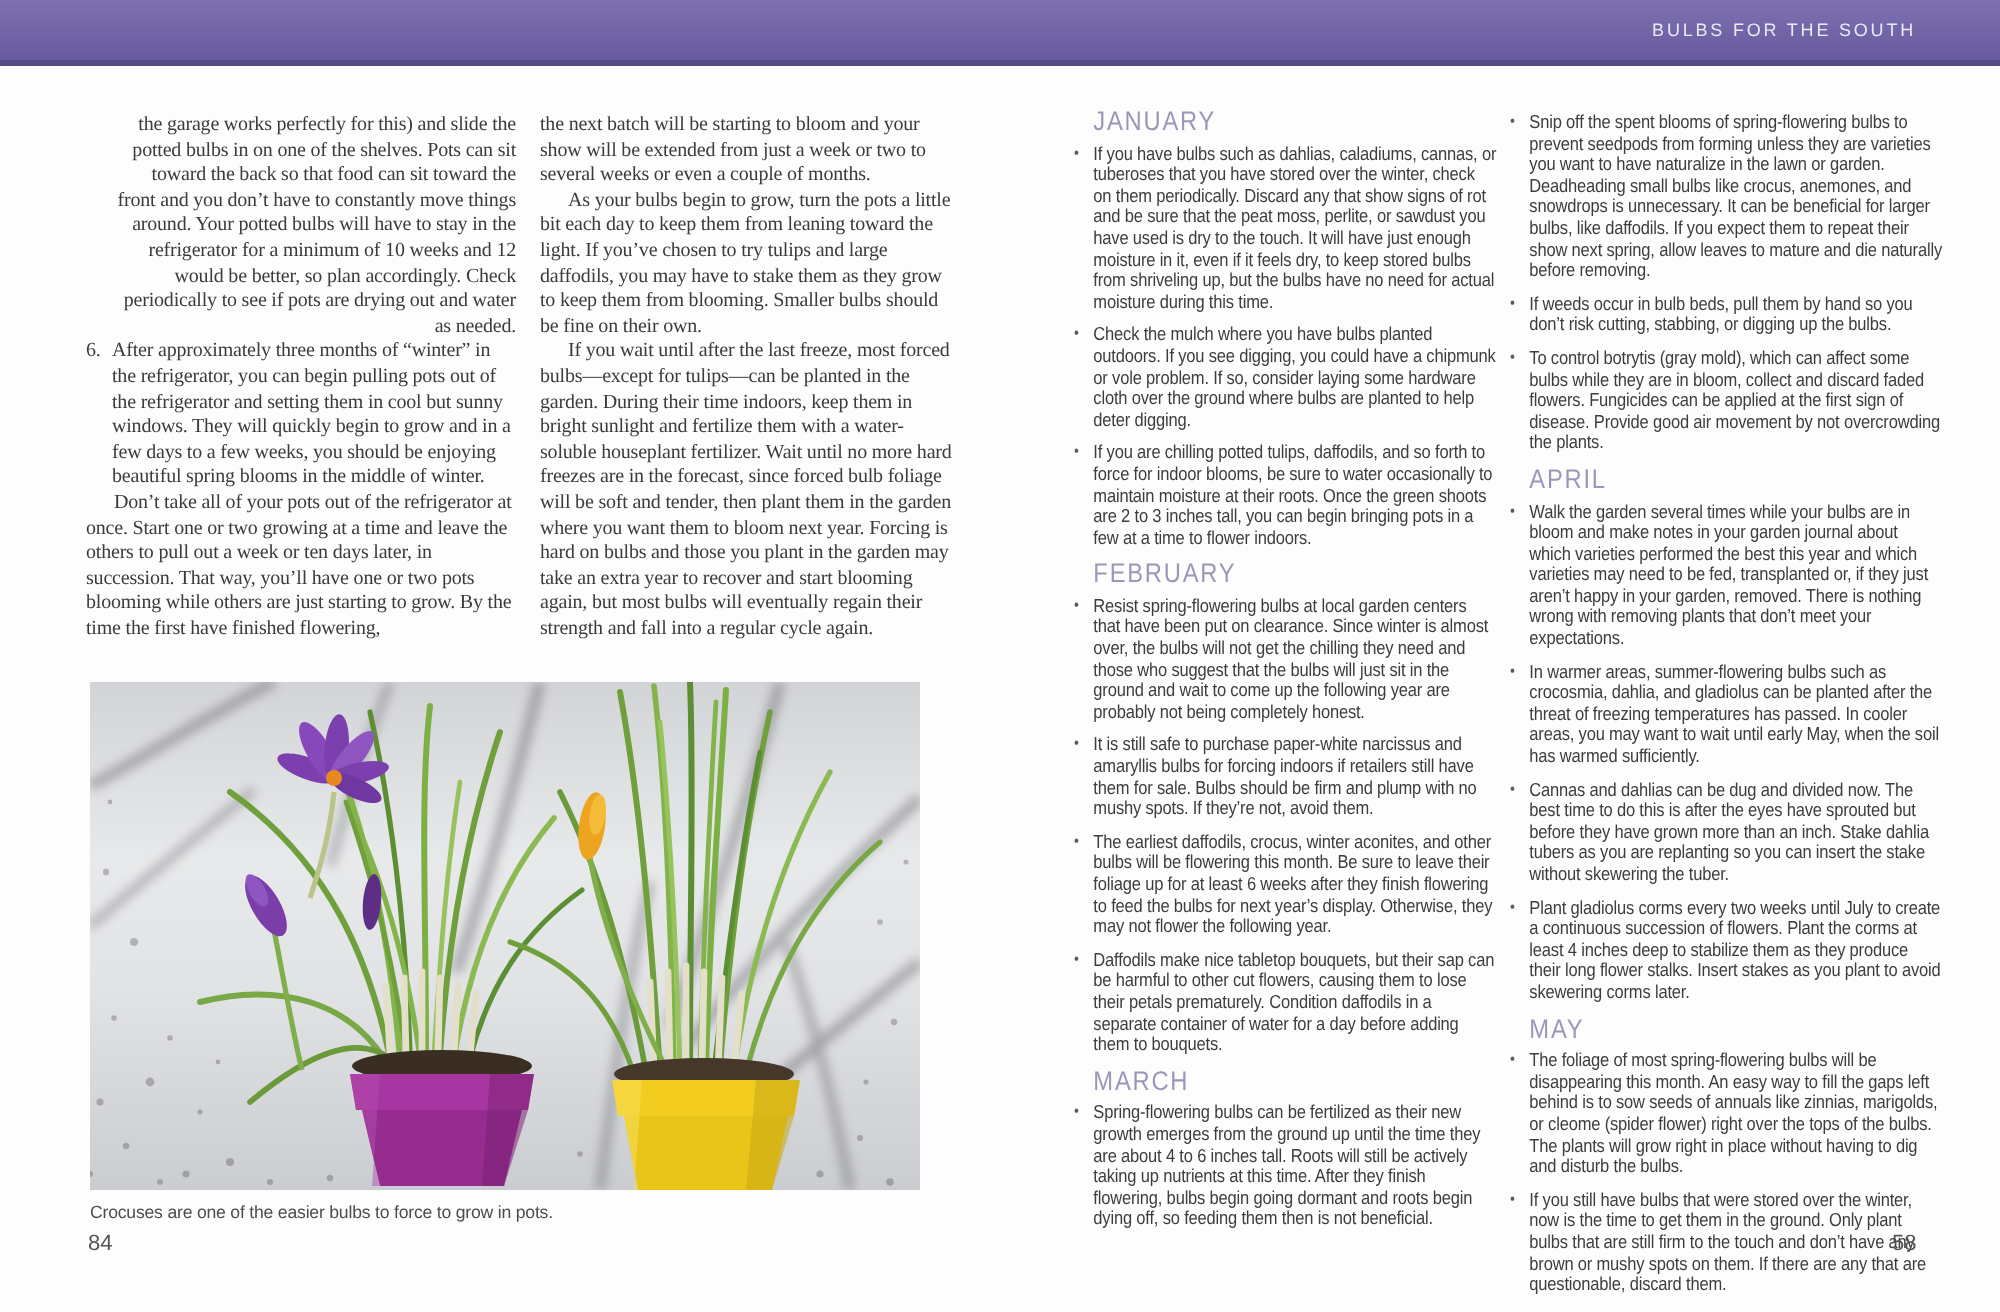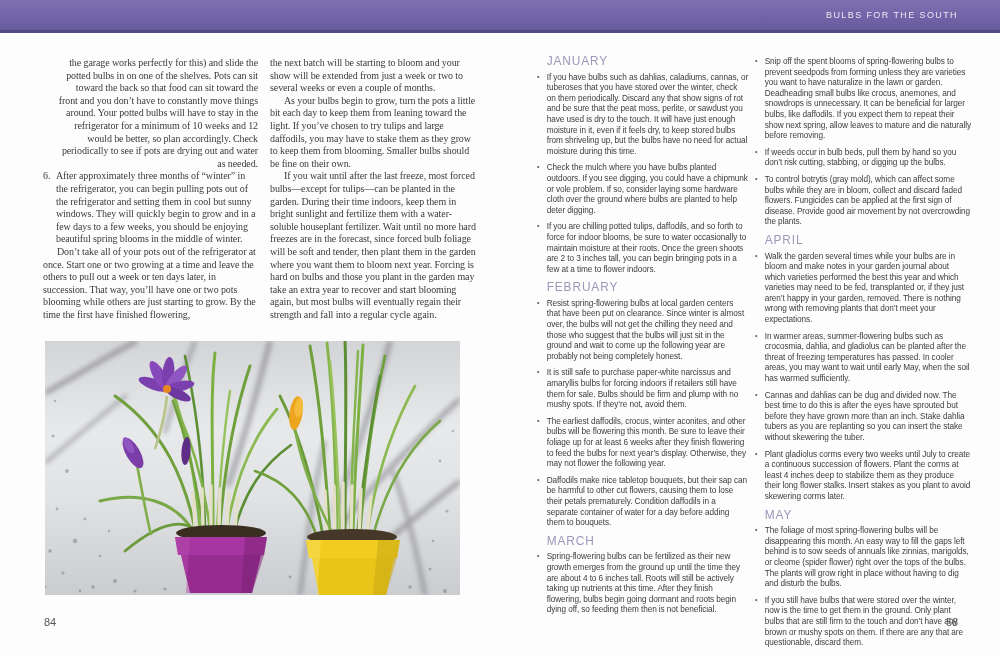--- a/index.html
+++ b/index.html
@@ -202,20 +202,21 @@
 
       <g>
         <path d="M261,199 L355,199 L352,217 L264,217 Z" fill="#f2cd20"></path>
         <path d="M267,217 L349,217 L341,254 L274,254 Z" fill="#e9c51a"></path>
         <path d="M261,199 L276,199 L272,254 L274,254 L267,217 L264,217 Z" fill="#f7dc55" opacity="0.6"></path>
         <path d="M333,199 L355,199 L352,217 L341,254 L328,254 Z" fill="#c9a714" opacity="0.55"></path>
       </g>
     </svg>
   </div>
 
+  <div id="photo-caption">Crocuses are one of the easier bulbs to force to grow in pots.</div>
   <div id="page-num-left" class="page-num">84</div>
 
   <div id="right-col1" class="sans-col">
       <div class="month-heading first" style="color: rgb(157, 150, 184);">JANUARY</div>
       <div class="bullet">
         <span class="dot">•</span>
         <span class="btxt">If you have bulbs such as dahlias, caladiums, cannas, or tuberoses that you have stored over the winter, check on them periodically. Discard any that show signs of rot and be sure that the peat moss, perlite, or sawdust you have used is dry to the touch. It will have just enough moisture in it, even if it feels dry, to keep stored bulbs from shriveling up, but the bulbs have no need for actual moisture during this time.</span>
       </div>
       <div class="bullet">
         <span class="dot">•</span>

